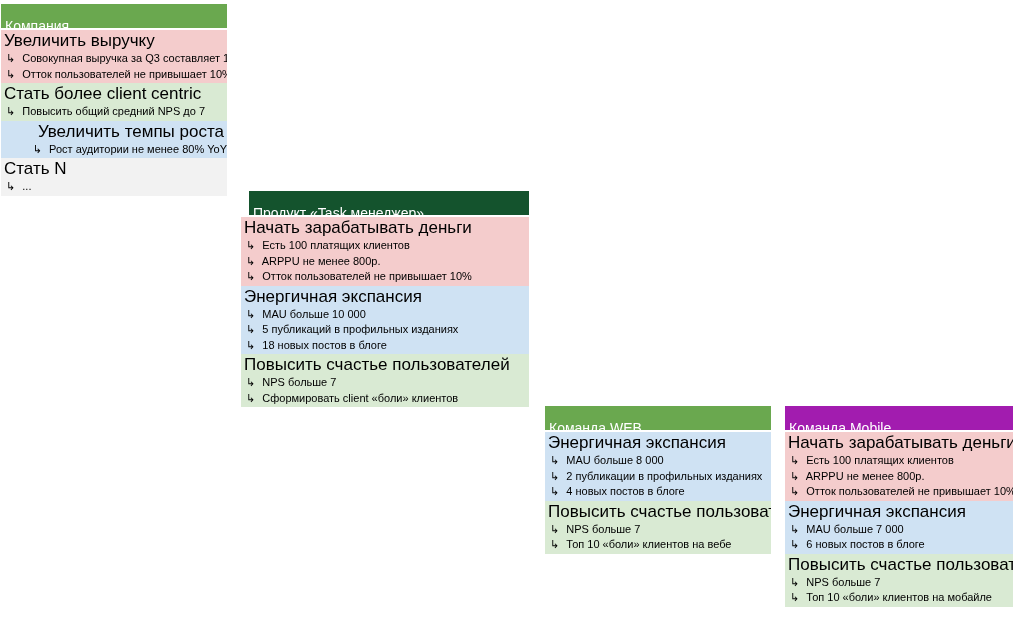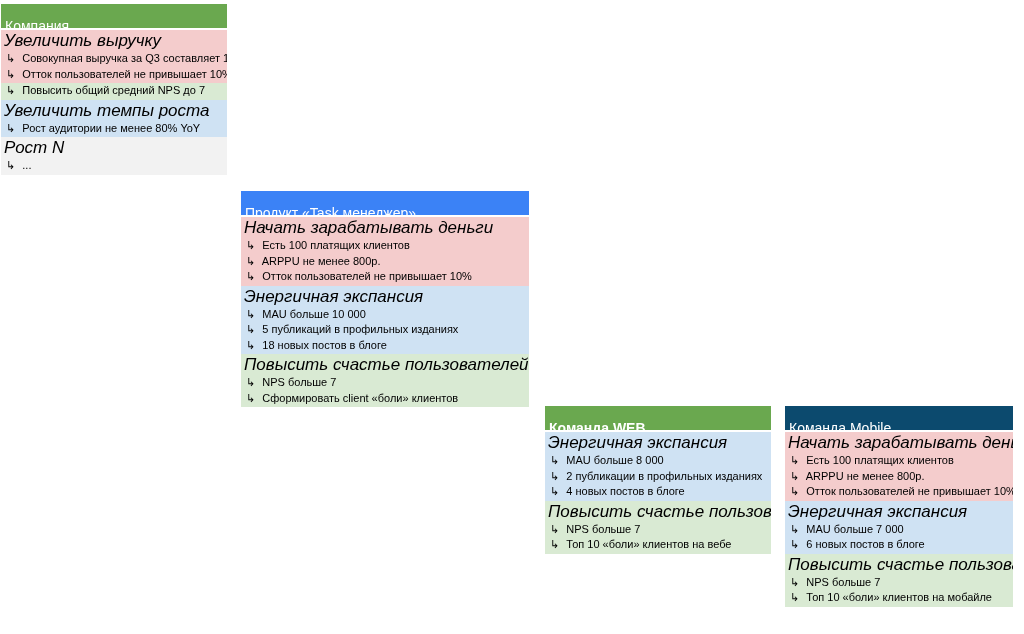--- a/index.html
+++ b/index.html
@@ -22,21 +22,20 @@
     overflow: hidden;
   }
   .objective { padding-bottom: 1px; }
   .objective-title {
     font-size: 17px;
     line-height: 21px;
     padding: 0 3px;
     color: #000000;
     white-space: nowrap;
     overflow: hidden;
-    font-style: italic;
   }
   .kr-list { list-style: none; }
   .kr {
     font-size: 11px;
     line-height: 15.5px;
     padding-left: 5px;
     color: #000000;
     white-space: nowrap;
     overflow: hidden;
   }
@@ -64,52 +63,53 @@
   </li>
 
   <li class="kr">
     <span class="kr-arrow">↳</span>
     <span class="kr-text">Отток пользователей не привышает 10%</span>
   </li>
 </ul>
   </div>
 
   <div class="objective" style="background: rgb(217, 234, 211);">
+    <div class="objective-title">Стать более client centric</div>
     <ul class="kr-list">
   <li class="kr">
     <span class="kr-arrow">↳</span>
     <span class="kr-text">Повысить общий средний NPS до 7</span>
   </li>
 </ul>
   </div>
 
-  <div class="objective" style="background: rgb(207, 226, 243);">
+  <div class="objective" style="background: rgb(207, 226, 243); text-align: right;">
     <div class="objective-title">Увеличить темпы роста</div>
     <ul class="kr-list">
   <li class="kr">
     <span class="kr-arrow">↳</span>
     <span class="kr-text">Рост аудитории не менее 80% YoY</span>
   </li>
 </ul>
   </div>
 
   <div class="objective" style="background: rgb(242, 242, 242);">
-    <div class="objective-title">Рост N</div>
+    <div class="objective-title">Стать N</div>
     <ul class="kr-list">
   <li class="kr">
     <span class="kr-arrow">↳</span>
     <span class="kr-text">...</span>
   </li>
 </ul>
   </div>
 </div>
   </section>
 
   <section class="card" style="left: 241px; top: 191px; width: 288px;">
-    <header class="card-header" style="background: #3b82f6; color: rgb(255, 255, 255);">
+    <header class="card-header" style="background: #14532d; color: rgb(255, 255, 255); margin-left: 8px;">
       <span class="card-title">Продукт «Task менеджер»</span>
     </header>
     <div class="objectives">
   <div class="objective" style="background: rgb(244, 204, 204);">
     <div class="objective-title">Начать зарабатывать деньги</div>
     <ul class="kr-list">
   <li class="kr">
     <span class="kr-arrow">↳</span>
     <span class="kr-text">Есть 100 платящих клиентов</span>
   </li>
@@ -157,21 +157,21 @@
   <li class="kr">
     <span class="kr-arrow">↳</span>
     <span class="kr-text">Сформировать client «боли» клиентов</span>
   </li>
 </ul>
   </div>
 </div>
   </section>
 
   <section class="card" style="left: 545px; top: 406px; width: 226px;">
-    <header class="card-header" style="background: rgb(106, 168, 79); color: rgb(255, 255, 255); font-weight: bold;">
+    <header class="card-header" style="background: rgb(106, 168, 79); color: rgb(255, 255, 255);">
       <span class="card-title">Команда WEB</span>
     </header>
     <div class="objectives">
   <div class="objective" style="background: rgb(207, 226, 243);">
     <div class="objective-title">Энергичная экспансия</div>
     <ul class="kr-list">
   <li class="kr">
     <span class="kr-arrow">↳</span>
     <span class="kr-text">MAU больше 8 000</span>
   </li>
@@ -199,21 +199,21 @@
   <li class="kr">
     <span class="kr-arrow">↳</span>
     <span class="kr-text">Топ 10 «боли» клиентов на вебе</span>
   </li>
 </ul>
   </div>
 </div>
   </section>
 
   <section class="card" style="left: 785px; top: 406px; width: 228px;">
-    <header class="card-header" style="background: #0c4a6e; color: rgb(255, 255, 255);">
+    <header class="card-header" style="background: #a21caf; color: rgb(255, 255, 255);">
       <span class="card-title">Команда Mobile</span>
     </header>
     <div class="objectives">
   <div class="objective" style="background: rgb(244, 204, 204);">
     <div class="objective-title">Начать зарабатывать деньги</div>
     <ul class="kr-list">
   <li class="kr">
     <span class="kr-arrow">↳</span>
     <span class="kr-text">Есть 100 платящих клиентов</span>
   </li>

